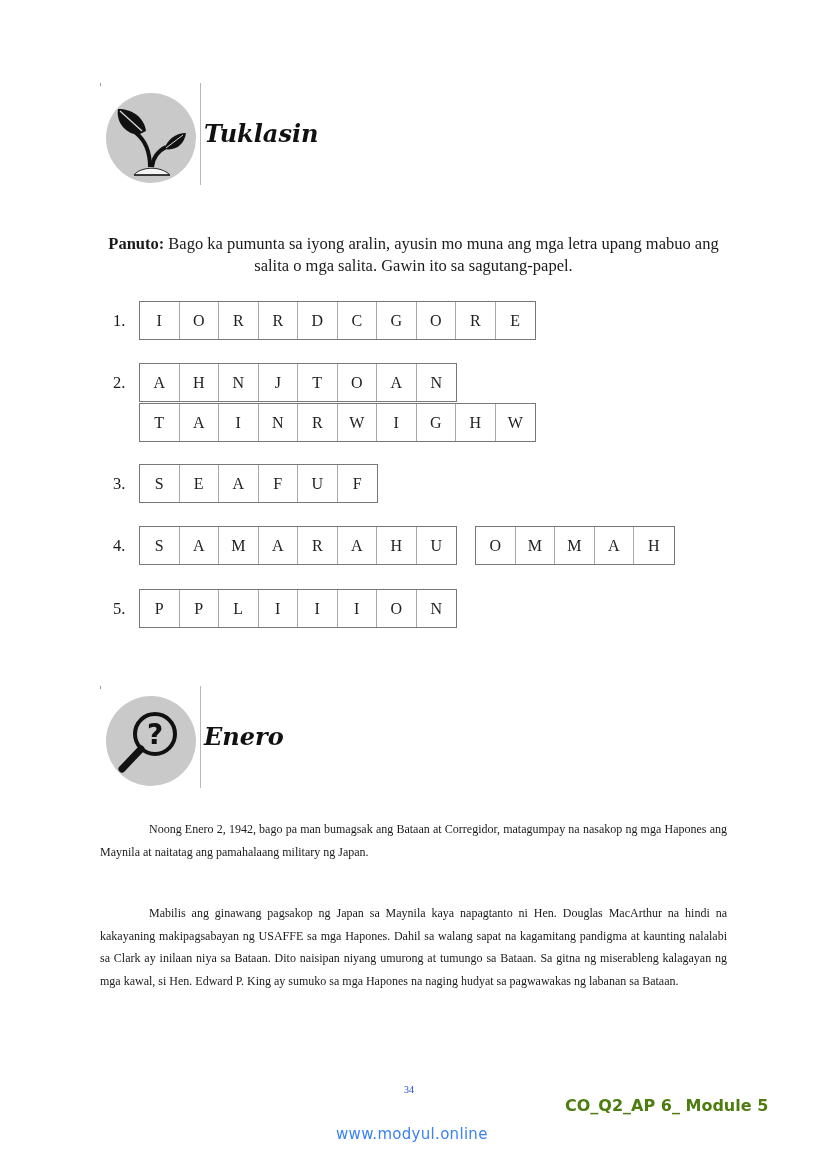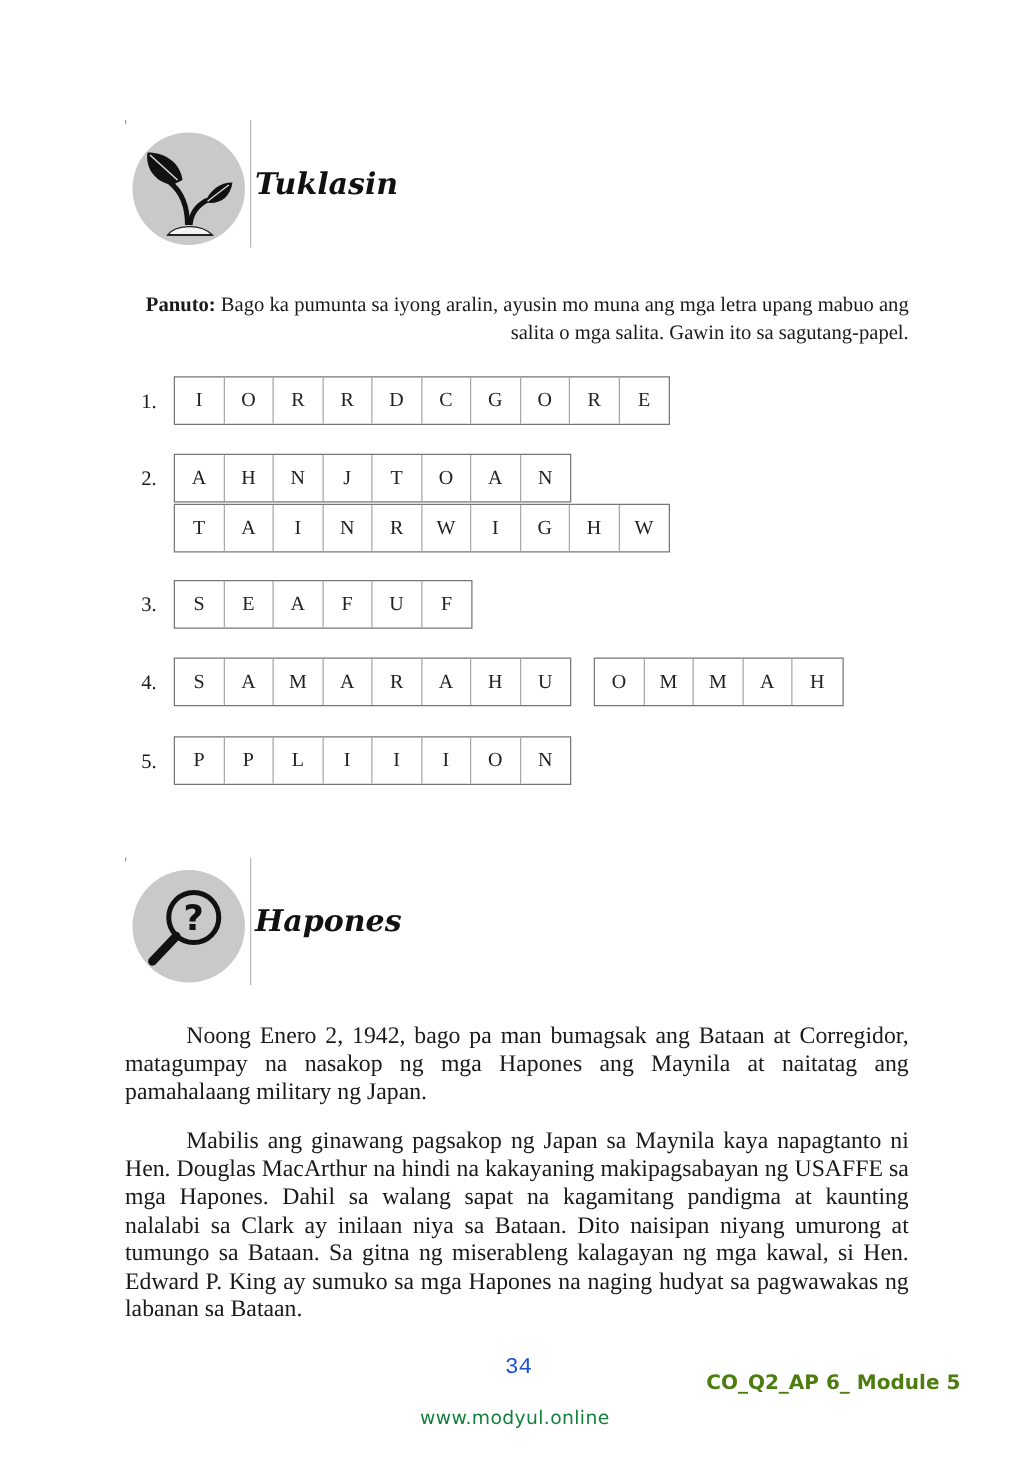--- a/index.html
+++ b/index.html
@@ -5,44 +5,44 @@
   html, body { margin:0; padding:0; background:#ffffff; }
   body { width:826px; height:1169px; position:relative; overflow:hidden;
          font-family:"DejaVu Serif", serif; color:#1a1a1a; }
   .section-header { position:absolute; left:100px; height:104px; width:300px; }
   .section-header .tick { position:absolute; left:0; top:0; width:1px; height:3px; background:#999; }
   .section-header .circle { position:absolute; left:6px; top:10px; width:90px; height:90px; border-radius:50%;
          background:#c9c9c9; }
   .section-header .vline { position:absolute; left:100px; top:0; width:1px; height:102px; background:#b8b8b8; }
   .section-header .title { position:absolute; left:104px; font-family:"DejaVu Serif", serif; font-weight:bold;
          font-style:italic; font-size:24px; color:#111; }
-  #hdr1 { top:96px; }
+  #hdr1 { top:83px; }
   #hdr1 .title { top:36px; }
   #hdr2 { top:686px; }
   #hdr2 .title { top:36px; }
   .icon svg { position:absolute; left:0; top:0; }
 
-  .para { position:absolute; left:100px; width:627px; font-size:19px; line-height:22.5px; text-align:justify;
+  .para { position:absolute; left:100px; width:627px; font-size:12px; line-height:22.5px; text-align:justify;
           font-family:"Liberation Serif", serif; }
-  .para.instr { top:233px; font-size:16.5px; line-height:22px; text-align:right; }
+  .para.instr { top:233px; font-size:16.5px; line-height:22px; text-align:center; }
   .para .lead { font-weight:bold; }
   .para.p1 { top:818px; }
   .para.p2 { top:902px; }
   .indent { display:inline-block; width:49px; }
 
   .puzzle-row { position:absolute; left:0; height:40px; }
   .num { position:absolute; left:113px; font-family:"Liberation Serif", serif; font-size:16.5px; width:20px; }
   .boxes { position:absolute; display:flex; border:1px solid #777; height:39px; box-sizing:border-box; }
   .box { width:39.5px; height:37px; display:flex; align-items:center; justify-content:center; box-sizing:border-box;
          border-right:1px solid #a8a8a8; font-family:"Liberation Serif", serif; font-size:16px; color:#222; }
   .box:last-child { border-right:none; }
 
-  .footer-page { position:absolute; left:404px; top:1084px; font-family:Liberation Mono, monospace; font-size:18px; color:#1d4ed8; }
+  .footer-page { position:absolute; left:404px; top:1084px; font-family:Liberation Serif, serif; font-size:10px; color:#1d4ed8; }
   .footer-code { position:absolute; left:565px; top:1096px; font-family:"DejaVu Sans", sans-serif; font-weight:bold; font-size:16px; color:#4d7c0f; }
-  .footer-web { position:absolute; left:336px; top:1125px; font-family:"DejaVu Sans", sans-serif; font-size:15px; color:#15803d; letter-spacing:0.3px; }
+  .footer-web { position:absolute; left:336px; top:1125px; font-family:"DejaVu Sans", sans-serif; font-size:15px; color:#3b82f6; letter-spacing:0.3px; }
 </style>
 </head>
 <body>
 
 <div class="section-header" id="hdr1">
   <div class="tick"></div>
   <div class="circle icon">
     <svg width="90" height="90" viewBox="0 0 90 90">
       <path d="M44 74 C44 60 40 48 30 40" stroke="#111" stroke-width="4" fill="none"></path>
       <path d="M46 74 C47 64 52 58 60 54" stroke="#111" stroke-width="4" fill="none"></path>
@@ -154,21 +154,21 @@
 <div class="section-header" id="hdr2">
   <div class="tick"></div>
   <div class="circle icon">
     <svg width="90" height="90" viewBox="0 0 90 90">
       <circle cx="49" cy="38" r="20" fill="none" stroke="#111" stroke-width="4"></circle>
       <line x1="35" y1="53" x2="16" y2="73" stroke="#111" stroke-width="7" stroke-linecap="round"></line>
       <text x="49" y="48" text-anchor="middle" font-family="DejaVu Sans, sans-serif" font-weight="bold" font-size="28" fill="#111">?</text>
     </svg>
   </div>
   <div class="vline"></div>
-  <div class="title">Hapones</div>
+  <div class="title">Enero</div>
 </div>
 
 <div class="para p1"><span class="indent"></span><span>Noong Enero 2, 1942, bago pa man bumagsak ang Bataan at Corregidor, matagumpay na nasakop ng mga Hapones ang Maynila at naitatag ang pamahalaang military ng Japan.</span></div>
 <div class="para p2"><span class="indent"></span><span>Mabilis ang ginawang pagsakop ng Japan sa Maynila kaya napagtanto ni Hen. Douglas MacArthur na hindi na kakayaning makipagsabayan ng USAFFE sa mga Hapones. Dahil sa walang sapat na kagamitang pandigma at kaunting nalalabi sa Clark ay inilaan niya sa Bataan. Dito naisipan niyang umurong at tumungo sa Bataan. Sa gitna ng miserableng kalagayan ng mga kawal, si Hen. Edward P. King ay sumuko sa mga Hapones na naging hudyat sa pagwawakas ng labanan sa Bataan.</span></div>
 
 <div class="footer-page">34</div>
 <div class="footer-code">CO_Q2_AP 6_ Module 5</div>
 <div class="footer-web">www.modyul.online</div>
 
 </body></html>

